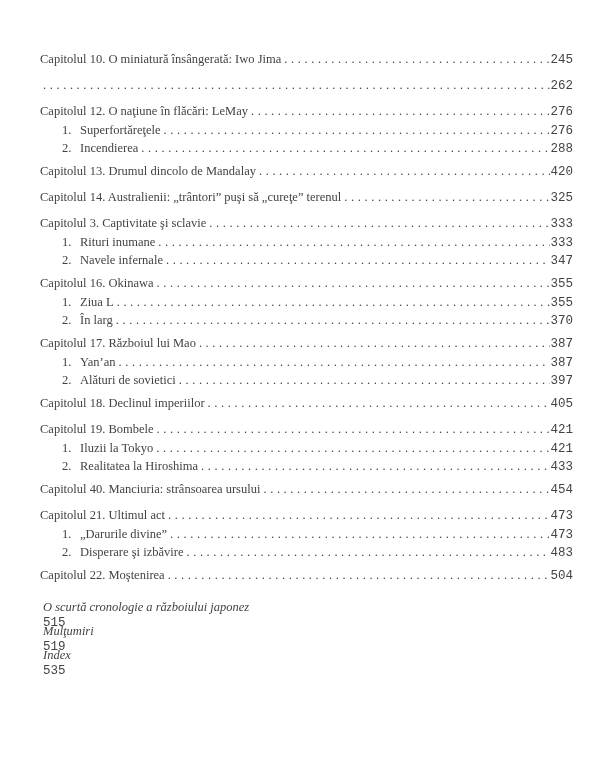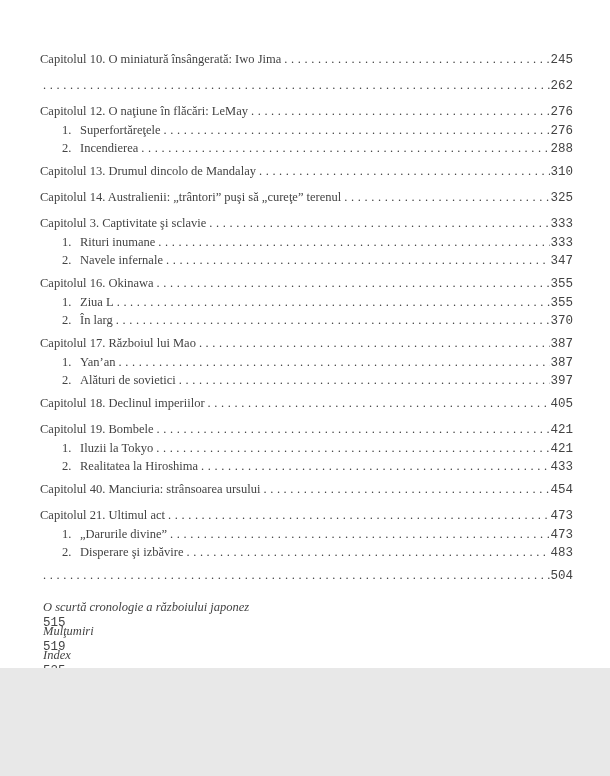--- a/index.html
+++ b/index.html
@@ -3,21 +3,21 @@
 <meta charset="utf-8">
 <style>
   html, body {
     margin: 0;
     padding: 0;
     background: #e8e8e8;
   }
   .page {
     position: relative;
     width: 610px;
-    height: 668px;
+    height: 776px;
     margin: 0;
     background: #ffffff;
     box-sizing: border-box;
     padding: 51px 37px 0 40px;
     font-family: "Liberation Serif", "DejaVu Serif", serif;
     font-size: 12.5px;
     color: #434343;
     overflow: hidden;
   }
   .toc-list {
@@ -96,21 +96,21 @@
       <div class="row sub">
     <span class="num">2.</span>
     <span class="label">Incendierea</span>
     <span class="dots"></span>
     <span class="page-num">288</span>
   </div>
       <div class="row chapter">
 
     <span class="label">Capitolul 13. Drumul dincolo de Mandalay</span>
     <span class="dots"></span>
-    <span class="page-num">310</span>
+    <span class="page-num">420</span>
   </div>
       <div class="row chapter">
 
     <span class="label">Capitolul 14. Australienii: „trântori” puşi să „cureţe” terenul</span>
     <span class="dots"></span>
     <span class="page-num">325</span>
   </div>
       <div class="row chapter">
 
     <span class="label">Capitolul 3. Captivitate şi sclavie</span>
@@ -208,20 +208,21 @@
     <span class="page-num">473</span>
   </div>
       <div class="row sub">
     <span class="num">2.</span>
     <span class="label">Disperare şi izbăvire</span>
     <span class="dots"></span>
     <span class="page-num">483</span>
   </div>
       <div class="row chapter">
 
+    <span class="label">Capitolul 22. Moştenirea</span>
     <span class="dots"></span>
     <span class="page-num">504</span>
   </div>
       <div class="row backmatter">
 
     <span class="label">O scurtă cronologie a războiului japonez</span>
     <span class="dots"></span>
     <span class="page-num">515</span>
   </div>
       <div class="row backmatter">

